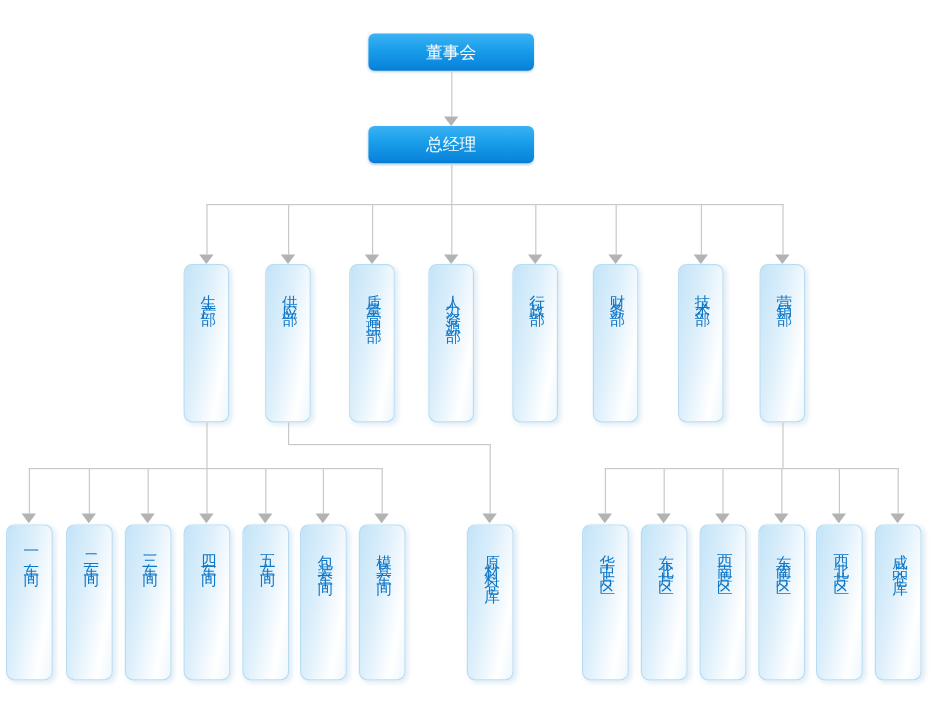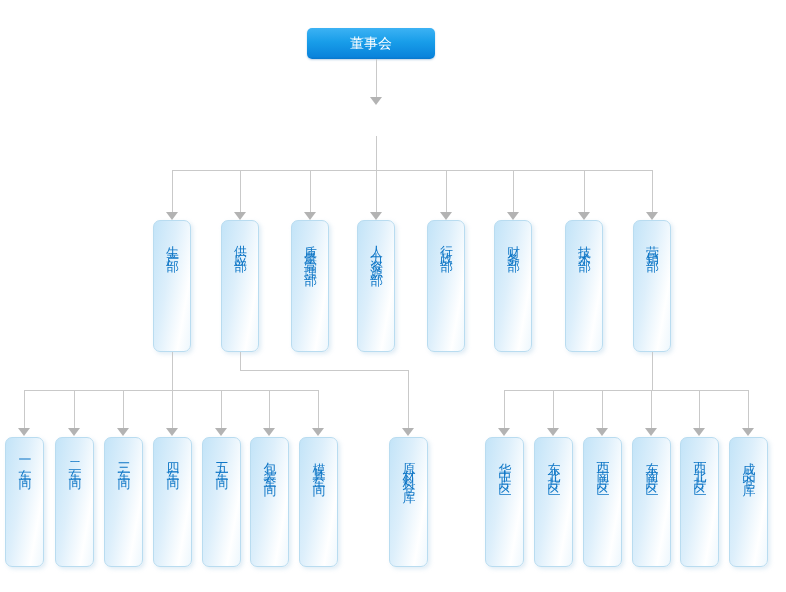--- a/index.html
+++ b/index.html
@@ -21,21 +21,21 @@
     left: -6px; bottom: -8px;
     width: 0; height: 0;
     border-left: 6px solid transparent;
     border-right: 6px solid transparent;
     border-top: 8px solid #b3b3b3;
   }
 
   
   .node-blue {
     position: absolute;
-    width: 128px; height: 31px;
+    width: 138px; height: 31px;
     box-sizing: border-box;
     background: linear-gradient(180deg, #3cb2f4 0%, #189de9 45%, #0a84dc 92%, #0877cc 100%);
     border-radius: 5px;
     color: #ffffff;
     font-size: 14px;
     display: flex; align-items: center; justify-content: center;
     box-shadow: 0 1px 2px rgba(60,120,180,0.35);
     cursor: default;
   }
   .node-light {
@@ -61,20 +61,21 @@
 </style>
 </head>
 <body>
 
 <div id="canvas">
 
   <div class="node-blue" style="left:307px; top:28px;">董事会</div>
 
   <div class="drop" style="left:376px; top:59px; height:38px;"></div>
 
+  <div class="node-blue" style="left:307px; top:105px;">总经理</div>
 
   <div class="vline" style="left:376px; top:136px; height:34px;"></div>
   <div class="hline" style="left:172px; top:170px; width:481px;"></div>
 
   <div class="drop" style="left:172px; top:170px; height:42px;"></div>
   <div class="drop" style="left:240px; top:170px; height:42px;"></div>
   <div class="drop" style="left:310px; top:170px; height:42px;"></div>
   <div class="drop" style="left:376px; top:170px; height:42px;"></div>
   <div class="drop" style="left:446px; top:170px; height:42px;"></div>
   <div class="drop" style="left:513px; top:170px; height:42px;"></div>

